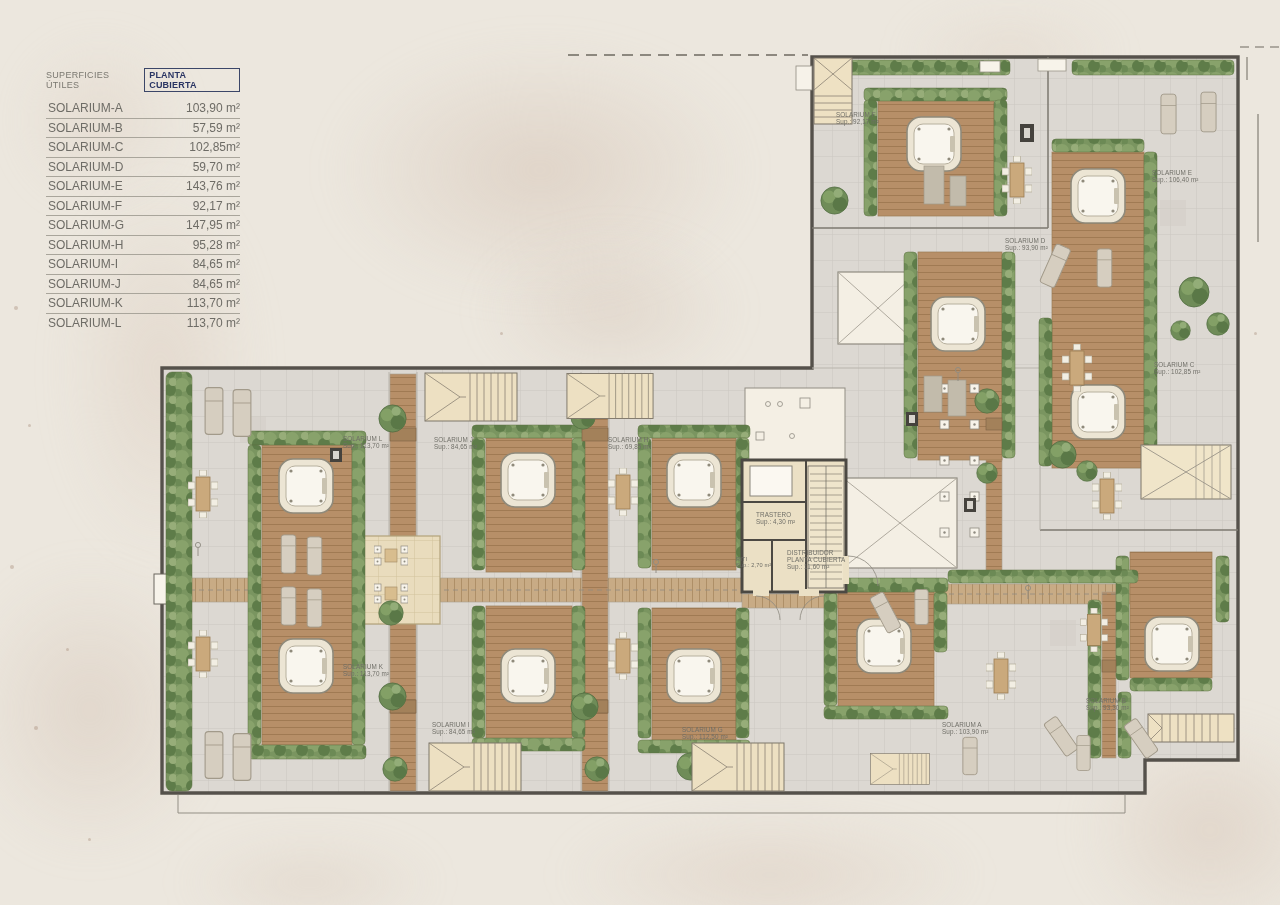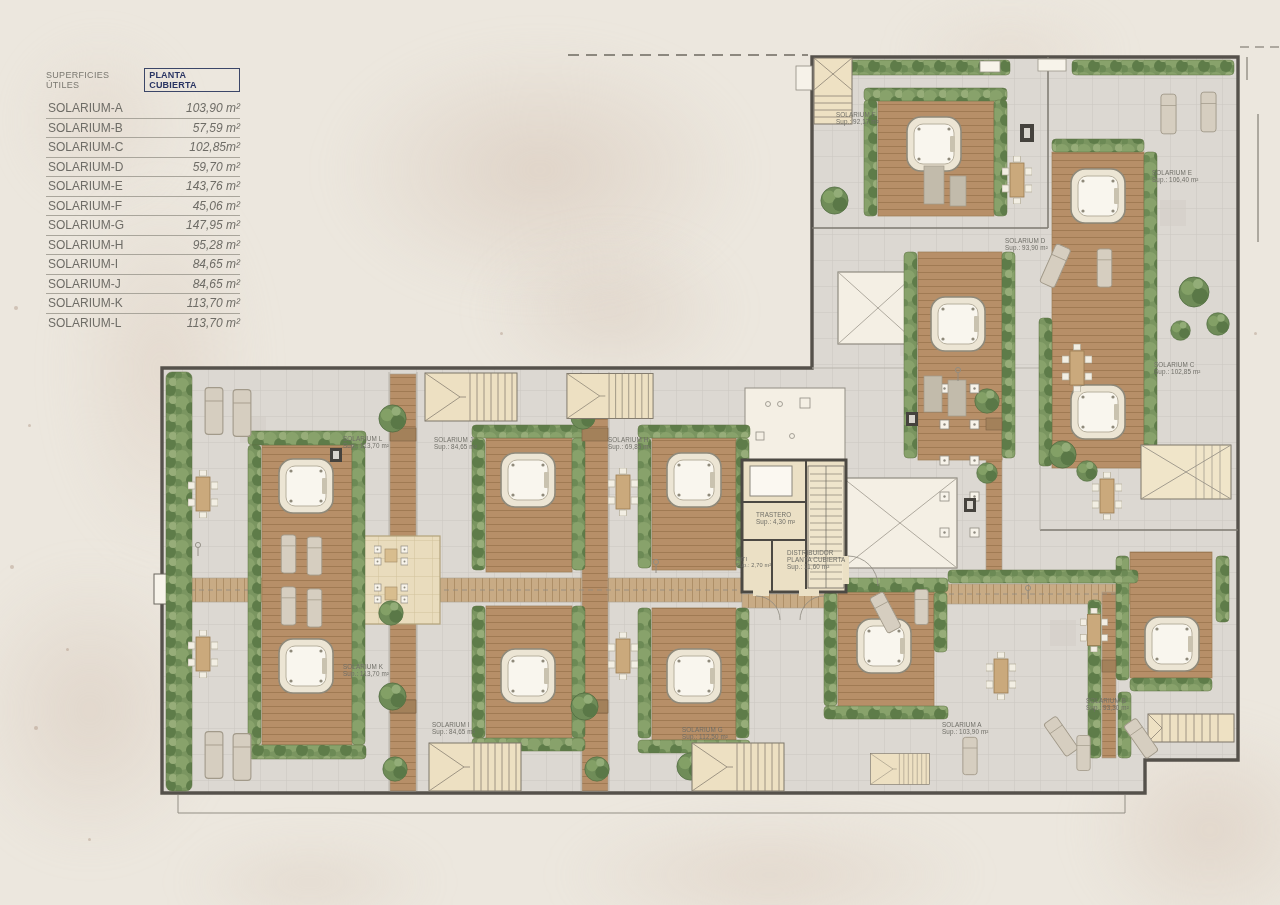--- a/index.html
+++ b/index.html
@@ -12,21 +12,21 @@
 
   
   .legend{position:absolute;left:46px;top:68px;width:194px;color:#6e6c66;}
   .legend-head{display:flex;align-items:center;margin-bottom:7px;}
   .legend-title{font-size:9px;letter-spacing:.3px;color:#7a7870;}
   .plan-name{margin-left:auto;font-size:9px;font-weight:bold;color:#2a3563;
              border:1px solid #3b4668;padding:1px 4px;letter-spacing:.2px;}
   .legend-row{display:flex;justify-content:space-between;align-items:center;
               font-size:12px;padding:2px 0 2.5px 2px;border-bottom:1px solid #a9a59b;color:#6e6c66;gap:8px;}
   .legend-row:last-child{border-bottom:none;}
-  .legend-row .val{color:#6e6c66;font-style:italic;}
+  .legend-row .val{color:#6e6c66;}
 
   
   .plabel{position:absolute;font-size:6.6px;line-height:7.2px;color:#6f6e67;
           white-space:nowrap;letter-spacing:.1px;transform:scaleX(.96);transform-origin:left top;}
   .plabel span{display:block;}
   .plabel.small{font-size:5.9px;line-height:6.4px;}
 </style>
 </head>
 <body>
 
@@ -461,21 +461,21 @@
     <div class="legend-row">
         <span>SOLARIUM-D</span>
         <span class="val">59,70 m²</span>
       </div>
     <div class="legend-row">
         <span>SOLARIUM-E</span>
         <span class="val">143,76 m²</span>
       </div>
     <div class="legend-row">
         <span>SOLARIUM-F</span>
-        <span class="val">45,06 m²</span>
+        <span class="val">92,17 m²</span>
       </div>
     <div class="legend-row">
         <span>SOLARIUM-G</span>
         <span class="val">147,95 m²</span>
       </div>
     <div class="legend-row">
         <span>SOLARIUM-H</span>
         <span class="val">95,28 m²</span>
       </div>
     <div class="legend-row">

